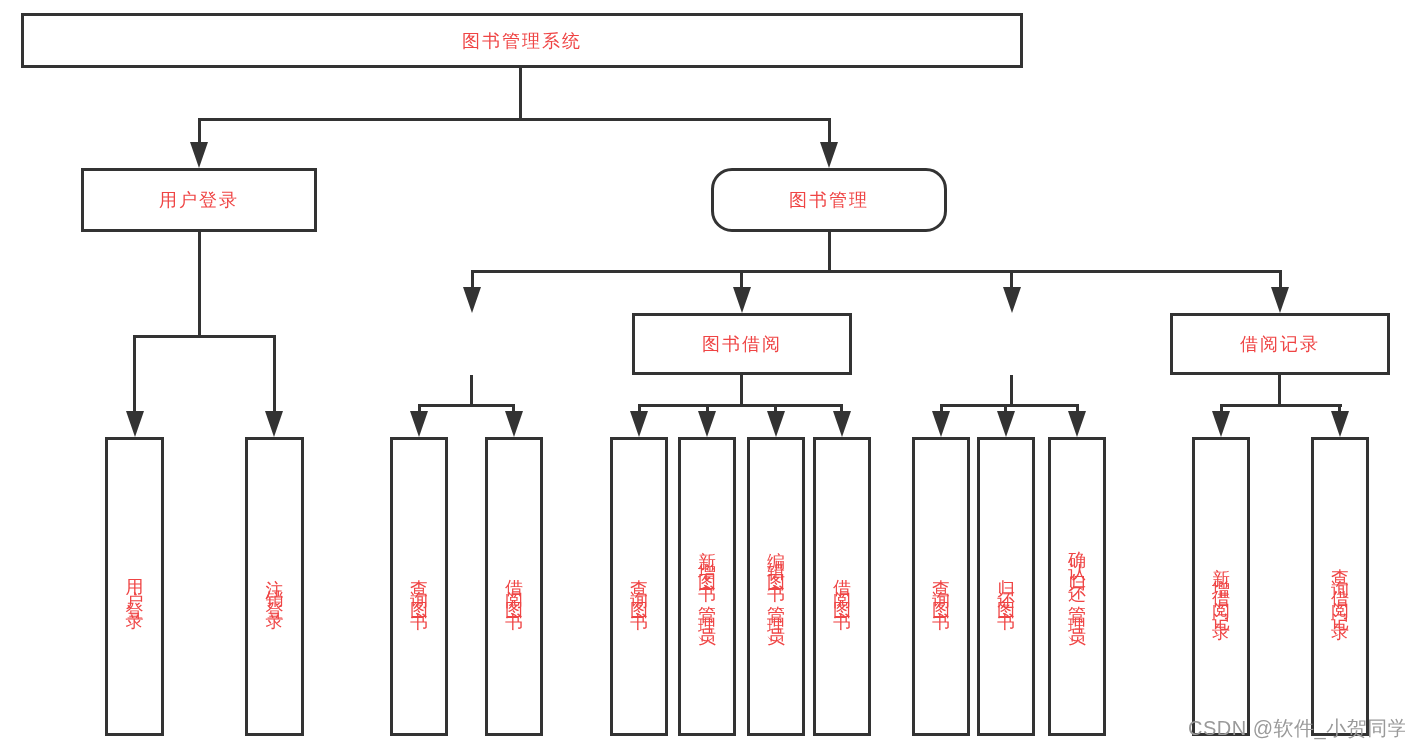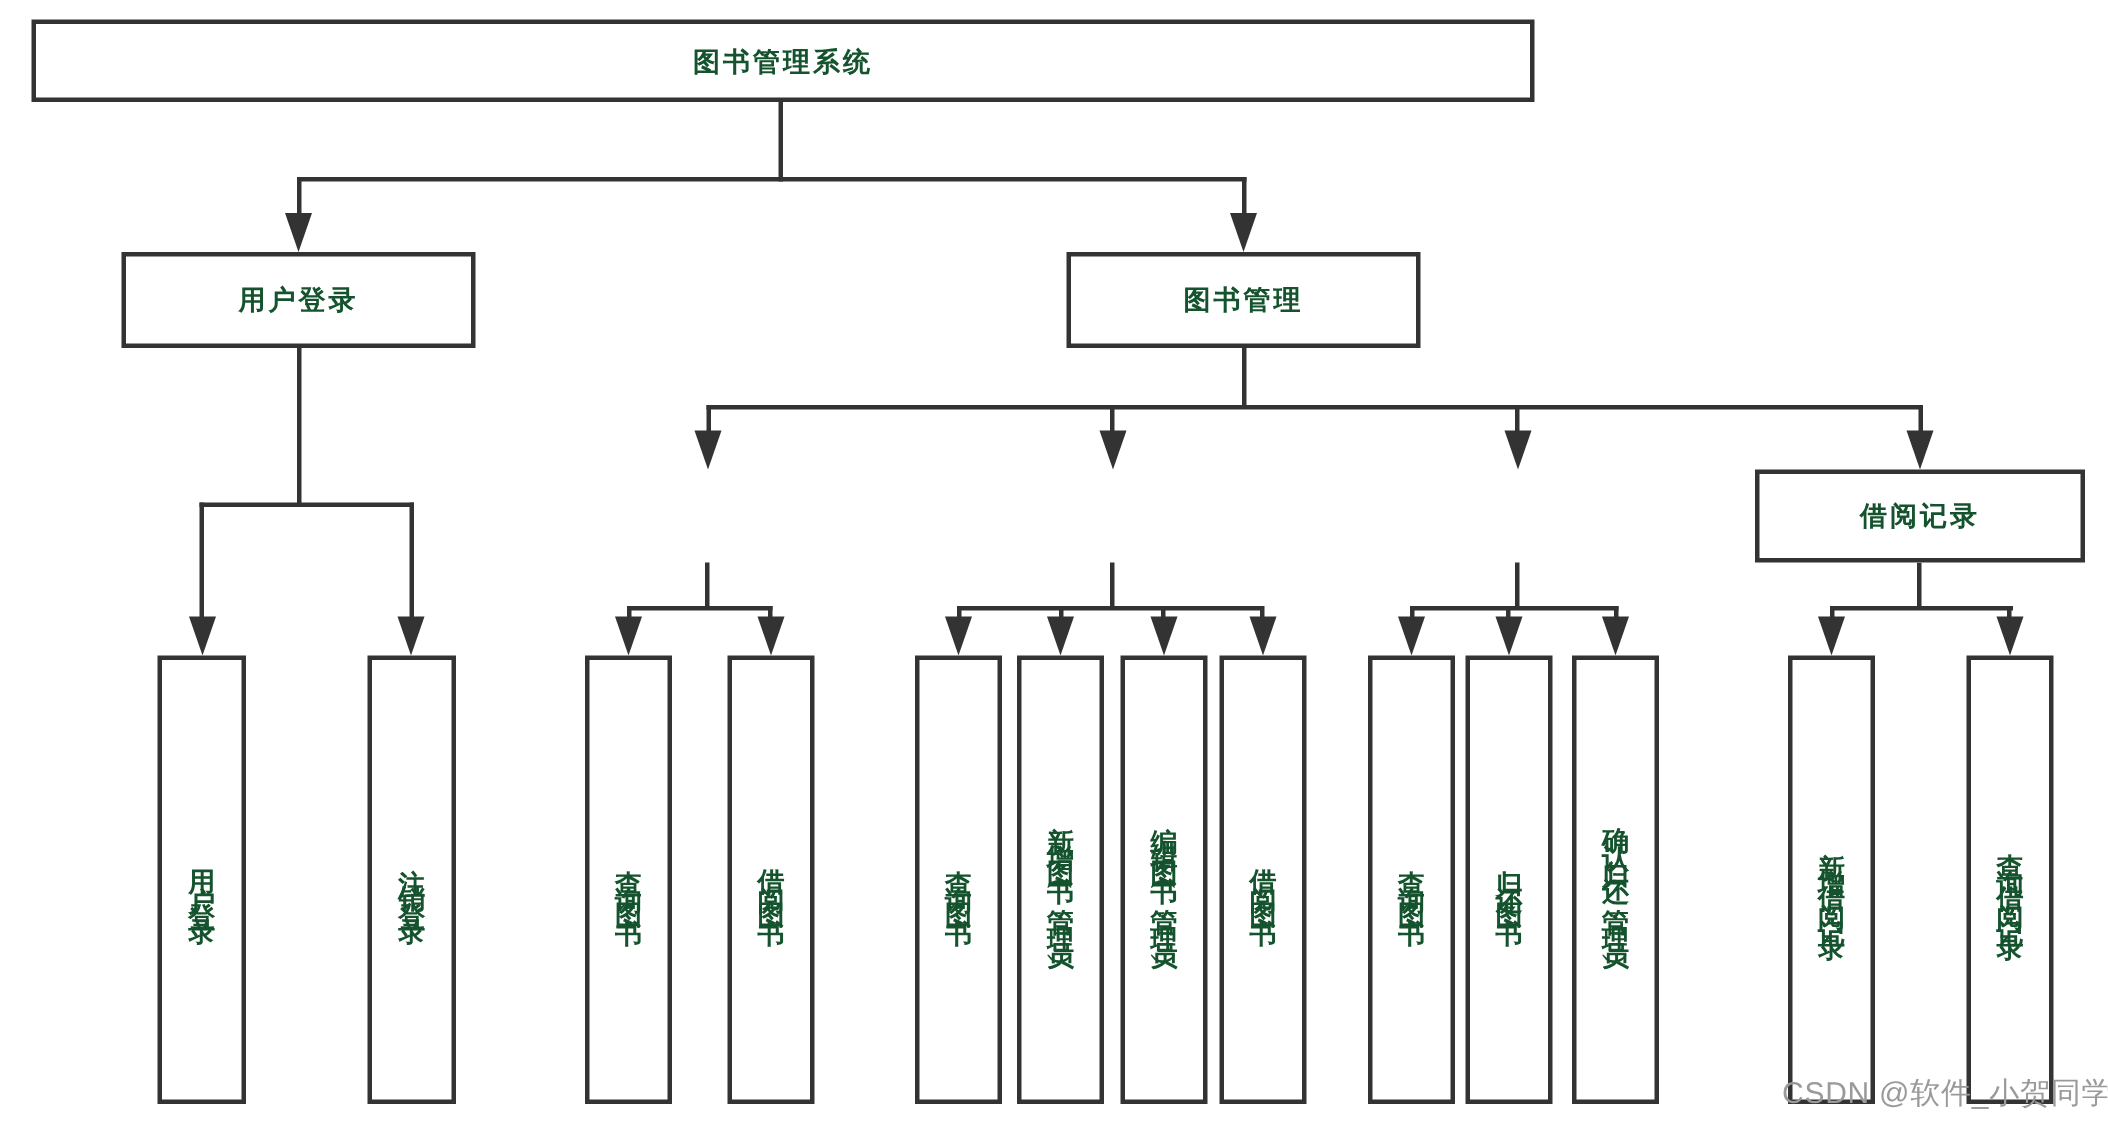--- a/index.html
+++ b/index.html
@@ -2,21 +2,21 @@
 <html><head>
 <meta charset="utf-8">
 <style>
   html,body{margin:0;padding:0;background:#ffffff;}
   #canvas{
     position:relative;width:1405px;height:747px;background:#ffffff;
     font-family:"Liberation Sans","DejaVu Sans",sans-serif;overflow:hidden;
   }
   .box{
     position:absolute;box-sizing:border-box;border:3px solid #333333;background:#ffffff;
-    display:flex;align-items:center;justify-content:center;color:#14532d;font-weight:bold;
+    display:flex;align-items:center;justify-content:center;color:#ef4444;
   }
   .hlabel{font-size:18px;letter-spacing:2px;white-space:nowrap;}
   .vlabel{
     writing-mode:vertical-rl;text-orientation:mixed;
     font-size:18px;letter-spacing:11px;line-height:1;white-space:nowrap;
   }
   .line{position:absolute;background:#333333;}
   .arrow{
     position:absolute;width:0;height:0;
     border-left:9px solid transparent;border-right:9px solid transparent;
@@ -91,24 +91,27 @@
   <div class="line" style="left:1338px;top:404px;width:3px;height:12px;"></div>
   <div class="arrow" style="left:1331px;top:411px;"></div>
 
   <div class="box" style="left:21px;top:13px;width:1002px;height:55px;">
     <span class="hlabel">图书管理系统</span>
   </div>
 
   <div class="box" style="left:81px;top:168px;width:236px;height:64px;">
     <span class="hlabel">用户登录</span>
   </div>
-  <div class="box" style="left:711px;top:168px;width:236px;height:64px;">
+  <div class="box" style="left:711px;top:168px;width:236px;height:64px;border-radius:21px;">
     <span class="hlabel">图书管理</span>
   </div>
 
+  <div class="box" style="left:632px;top:313px;width:220px;height:62px;">
+    <span class="hlabel">图书借阅</span>
+  </div>
   <div class="box" style="left:1170px;top:313px;width:220px;height:62px;">
     <span class="hlabel">借阅记录</span>
   </div>
 
   <div class="box" style="left:105px;top:437px;width:59px;height:299px;">
     <span class="vlabel">用户登录</span>
   </div>
   <div class="box" style="left:245px;top:437px;width:59px;height:299px;">
     <span class="vlabel">注销登录</span>
   </div>

